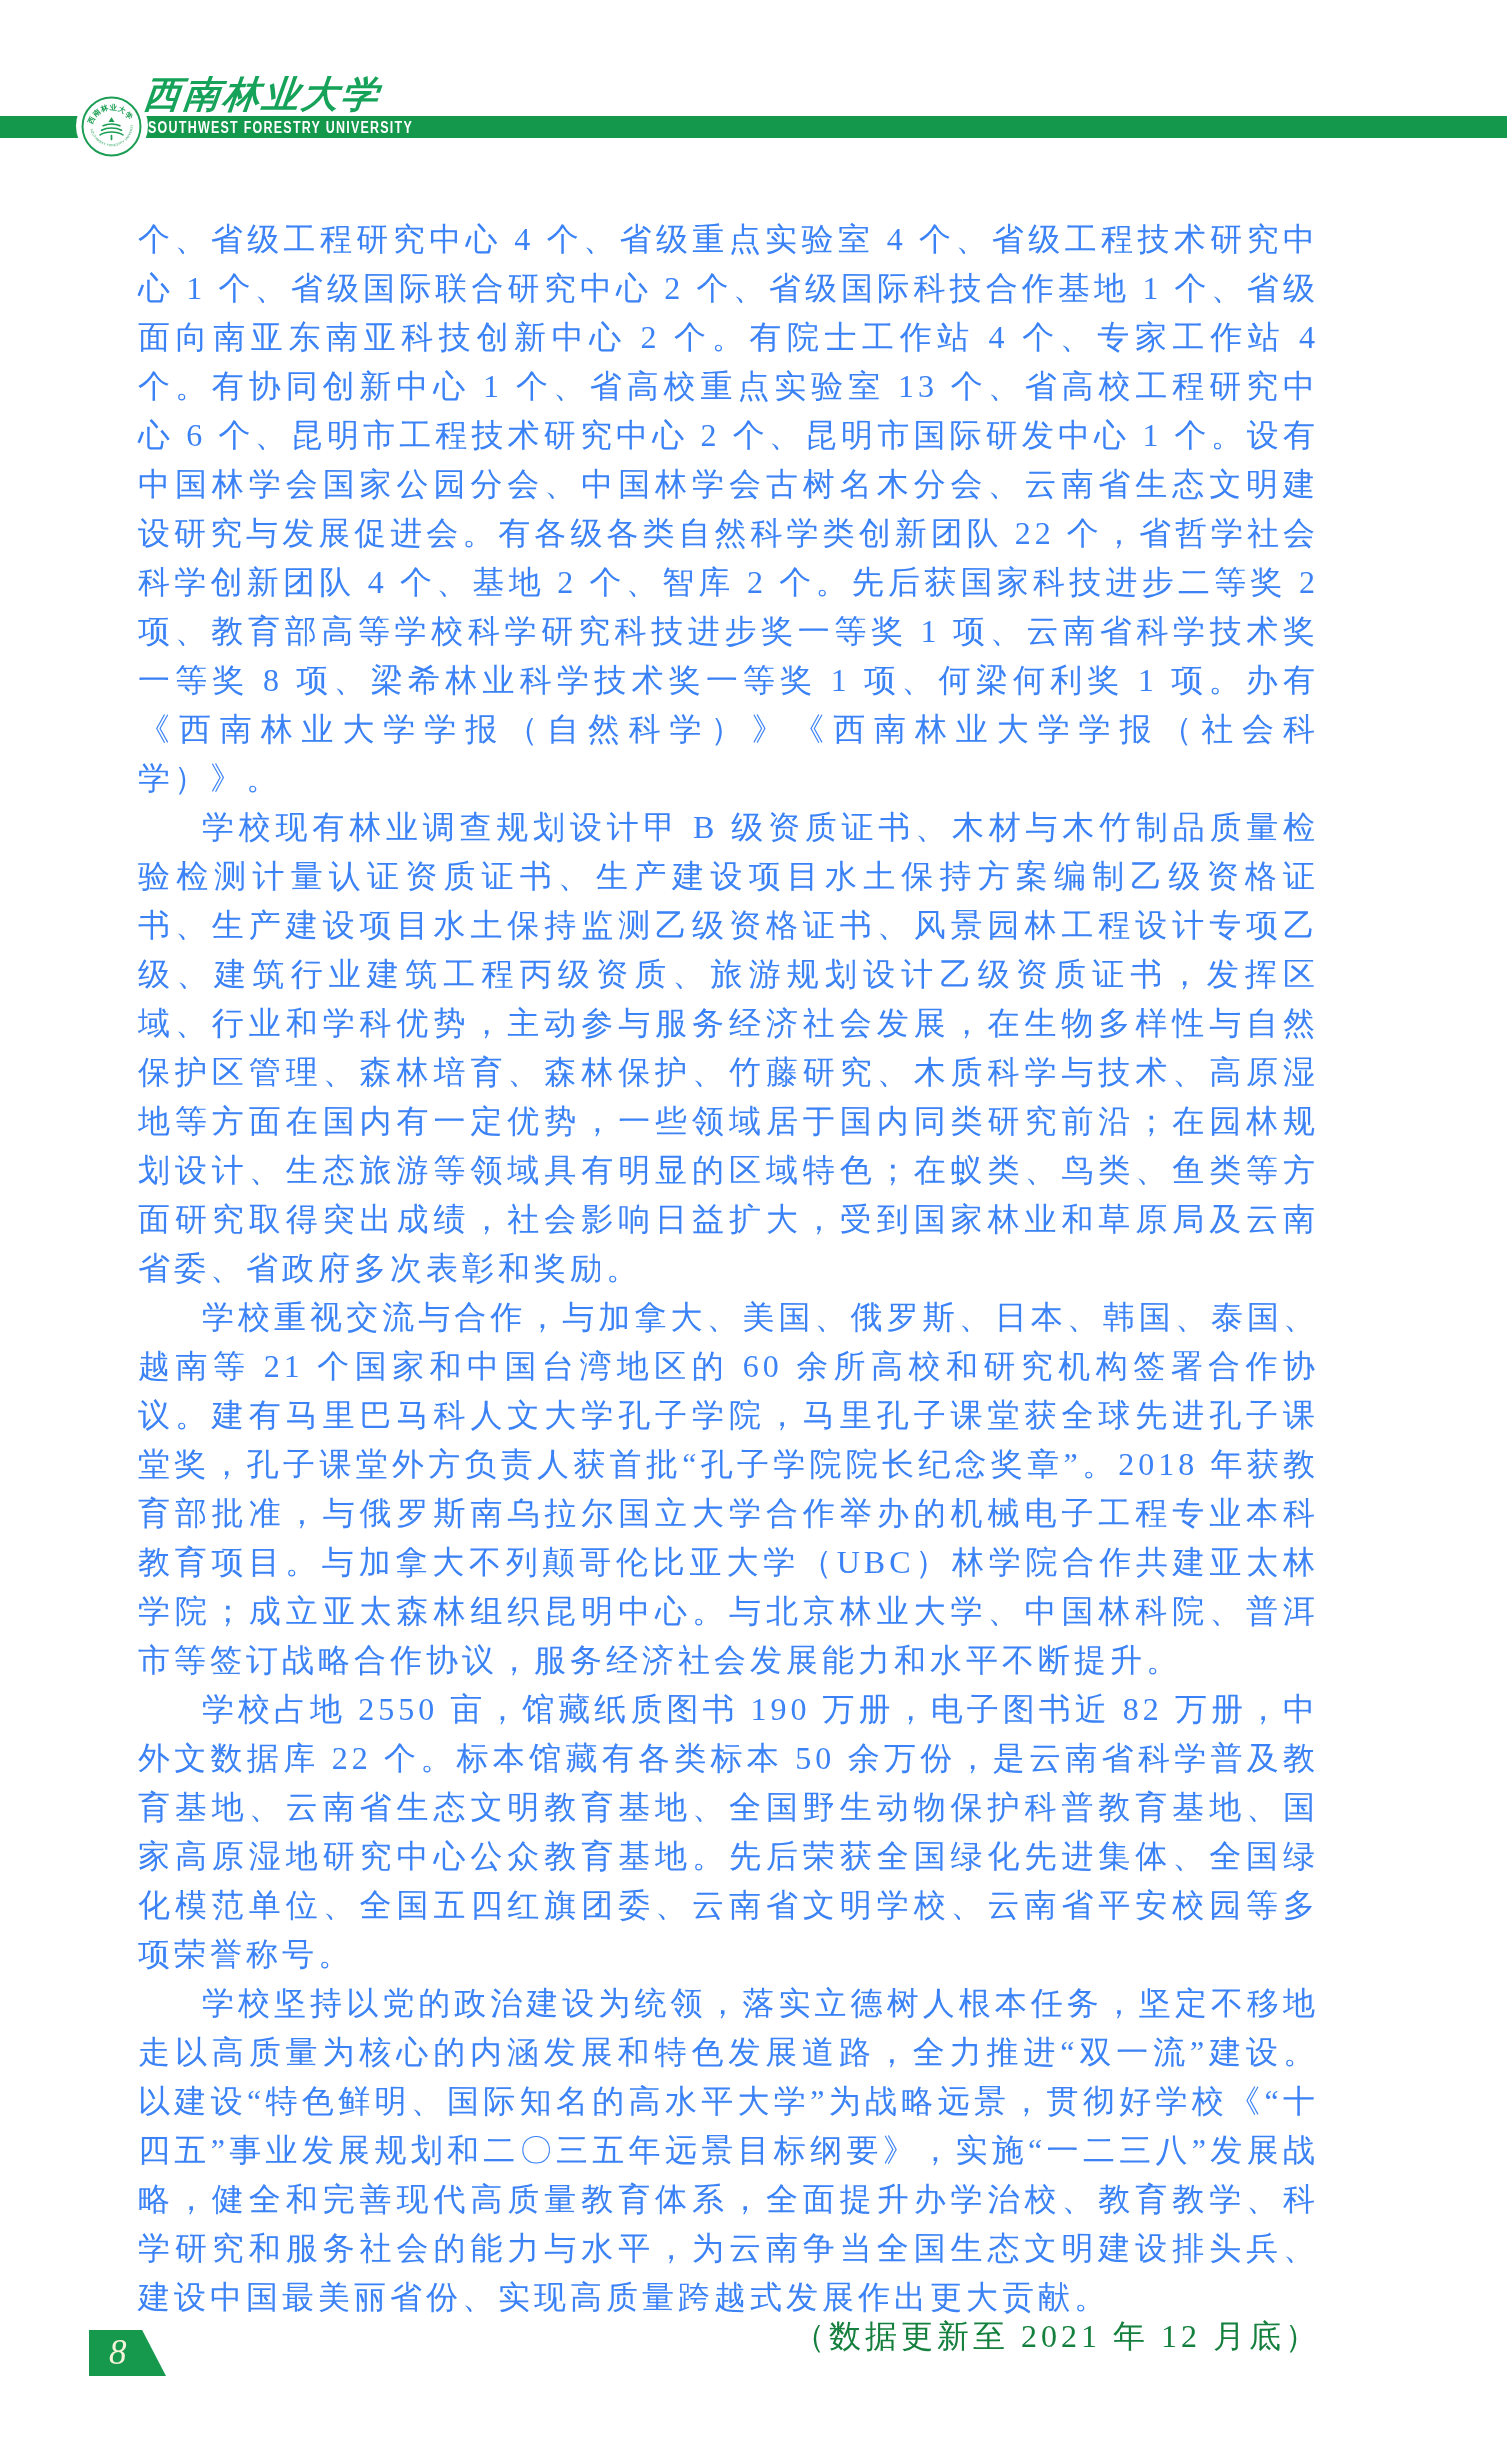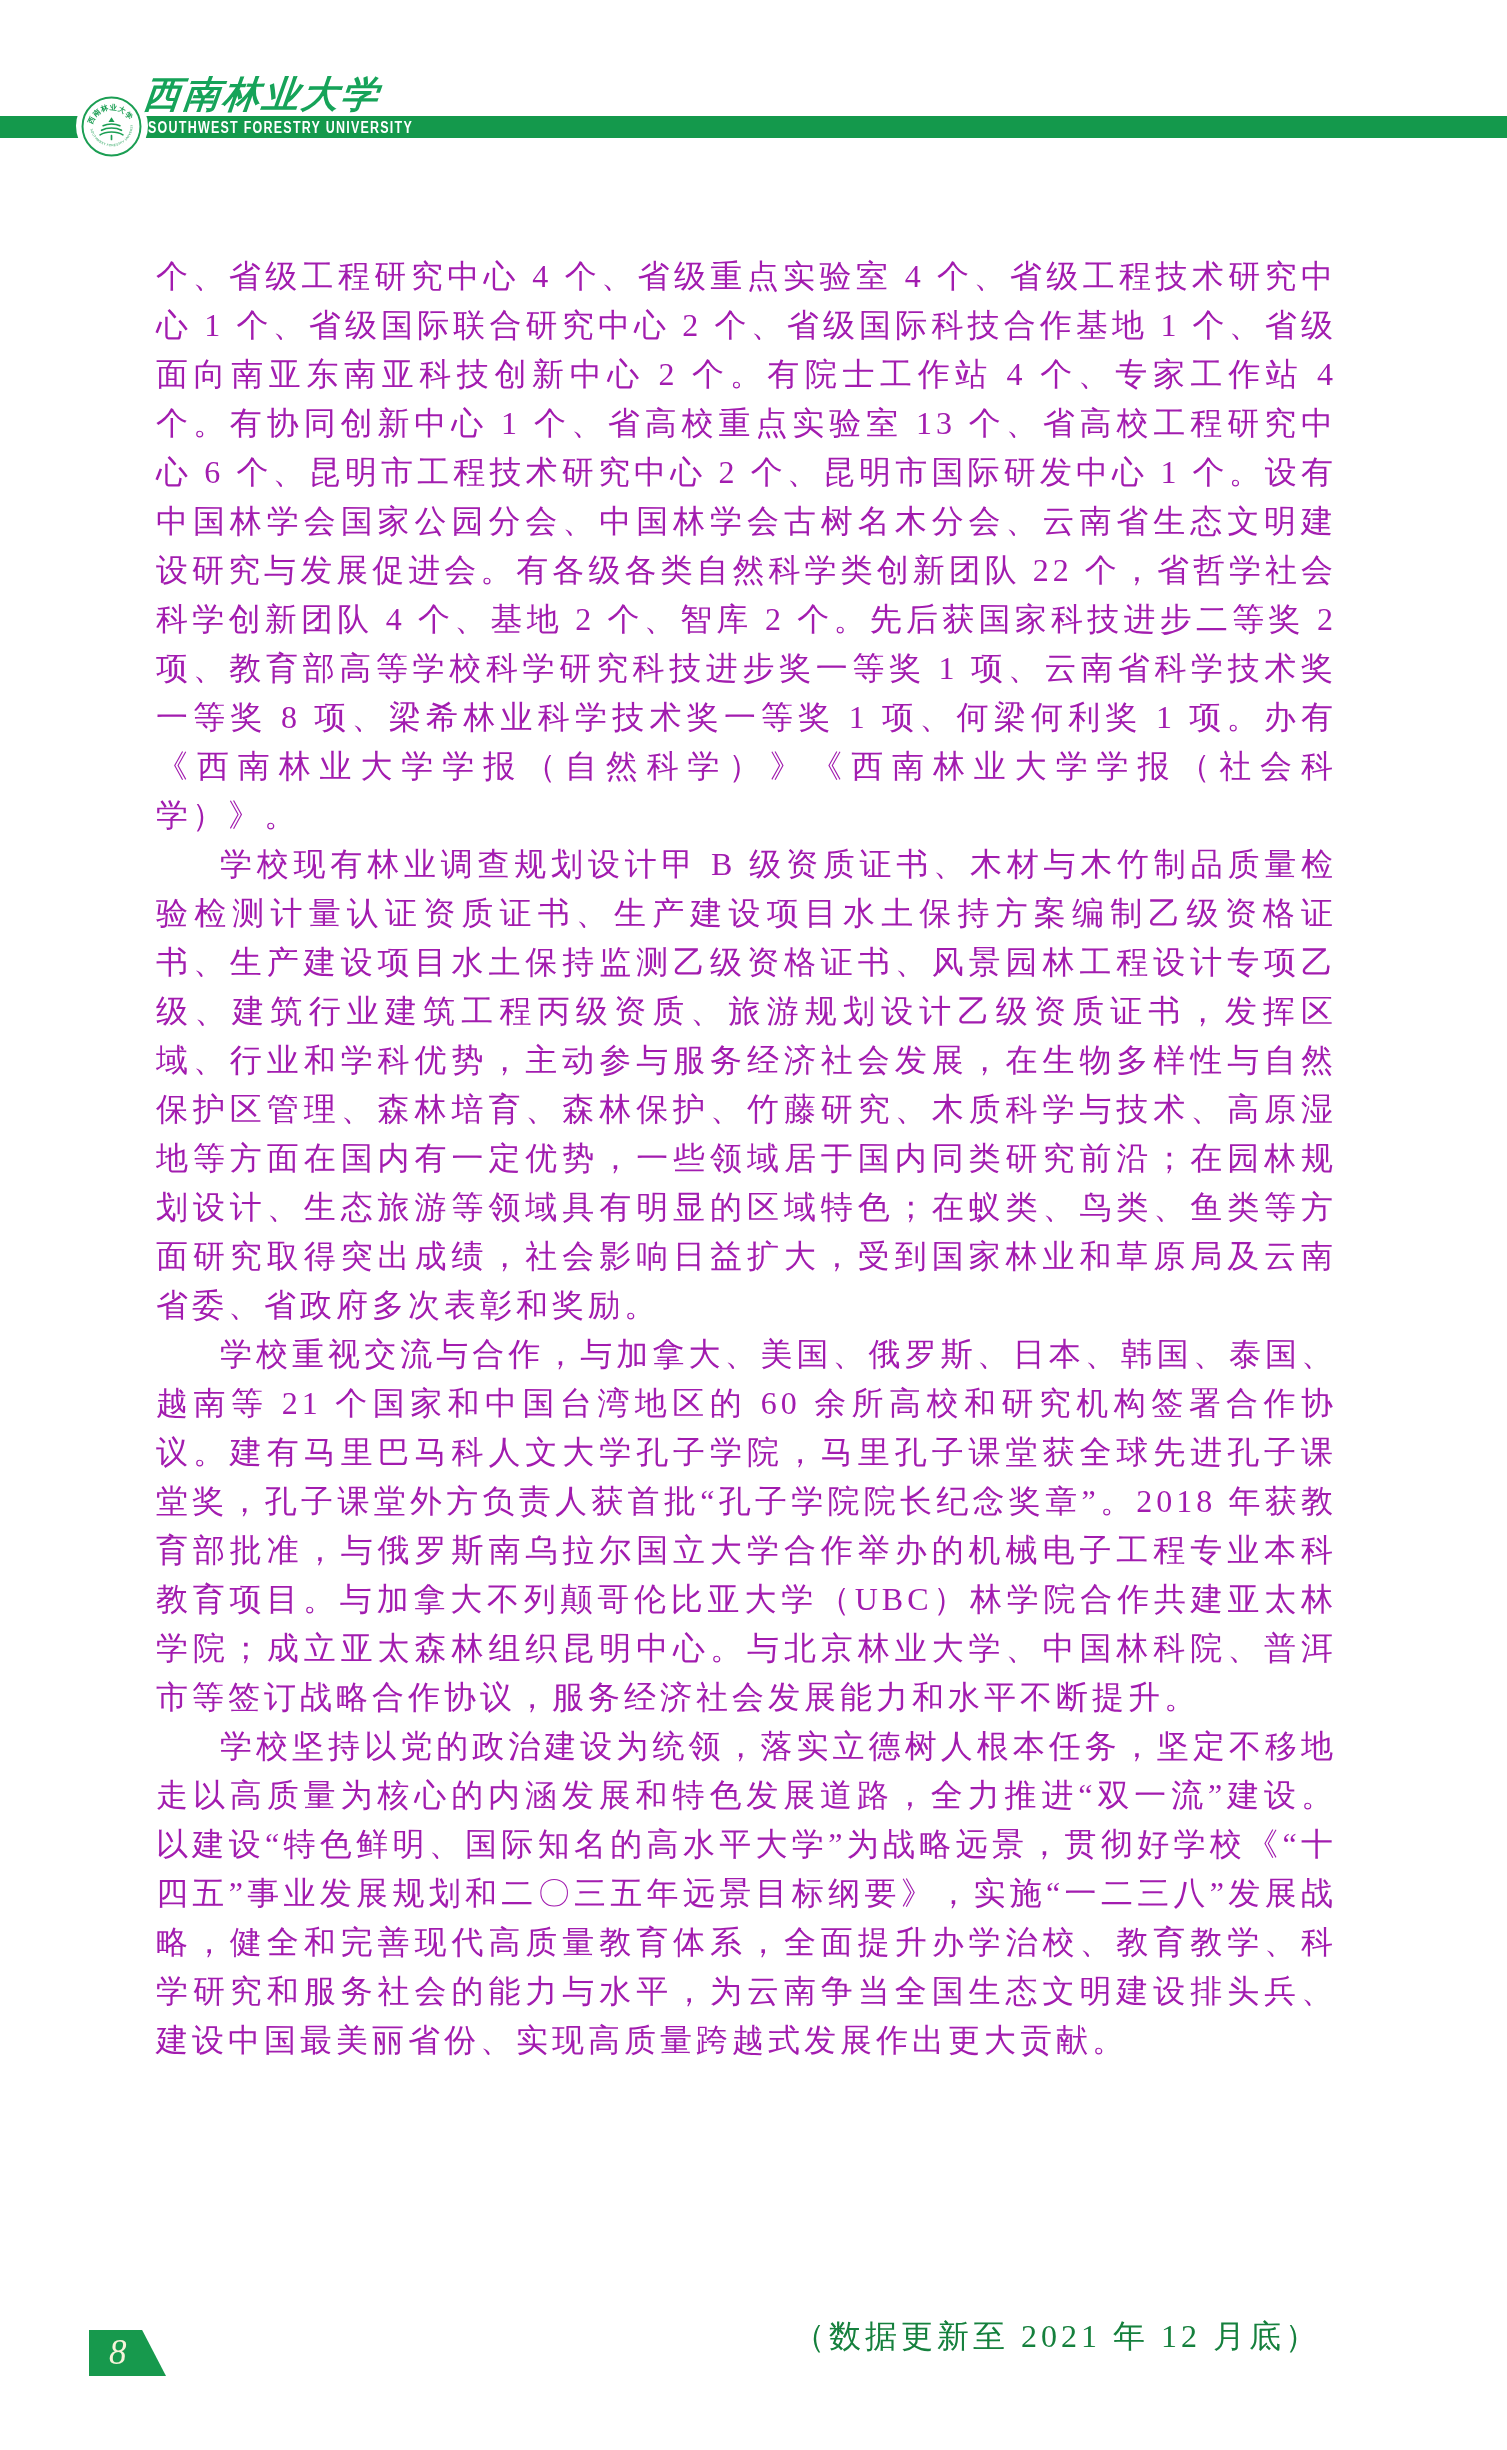--- a/index.html
+++ b/index.html
@@ -29,25 +29,24 @@
   }
   .seal-halo{
     position:absolute;left:76px;top:90px;width:72px;height:72px;
     background:#ffffff;border-radius:50%;
   }
   .seal{
     position:absolute;left:81px;top:96px;width:61px;height:61px;
   }
   
   .body-text{
-    position:absolute;left:156px;top:215px;width:1181px;
-    color:#a21caf;
+    position:absolute;left:138px;top:215px;width:1181px;
+    color:#3b82f6;
     font-size:32px;line-height:49px;letter-spacing:4px;
     text-align:justify;
-    margin-top:37px;
   }
   .body-text p{margin:0;padding:0;}
   .body-text p.indent{text-indent:2em;}
   
   .footer-note{
     position:absolute;left:140px;top:2314px;width:1181px;
     text-align:right;color:#15803d;
     font-size:32px;line-height:45px;letter-spacing:4px;white-space:nowrap;
   }
   .page-badge{
@@ -89,20 +88,21 @@
 </svg>
 
 <div class="calligraphy">西南林业大学</div>
 
 <div class="band-en">SOUTHWEST FORESTRY UNIVERSITY</div>
 
 <div class="body-text">
   <p>个、省级工程研究中心 4 个、省级重点实验室 4 个、省级工程技术研究中心 1 个、省级国际联合研究中心 2 个、省级国际科技合作基地 1 个、省级面向南亚东南亚科技创新中心 2 个。有院士工作站 4 个、专家工作站 4 个。有协同创新中心 1 个、省高校重点实验室 13 个、省高校工程研究中心 6 个、昆明市工程技术研究中心 2 个、昆明市国际研发中心 1 个。设有中国林学会国家公园分会、中国林学会古树名木分会、云南省生态文明建设研究与发展促进会。有各级各类自然科学类创新团队 22 个，省哲学社会科学创新团队 4 个、基地 2 个、智库 2 个。先后获国家科技进步二等奖 2 项、教育部高等学校科学研究科技进步奖一等奖 1 项、云南省科学技术奖一等奖 8 项、梁希林业科学技术奖一等奖 1 项、何梁何利奖 1 项。办有《西南林业大学学报（自然科学）》《西南林业大学学报（社会科学）》。</p>
   <p class="indent">学校现有林业调查规划设计甲 B 级资质证书、木材与木竹制品质量检验检测计量认证资质证书、生产建设项目水土保持方案编制乙级资格证书、生产建设项目水土保持监测乙级资格证书、风景园林工程设计专项乙级、建筑行业建筑工程丙级资质、旅游规划设计乙级资质证书，发挥区域、行业和学科优势，主动参与服务经济社会发展，在生物多样性与自然保护区管理、森林培育、森林保护、竹藤研究、木质科学与技术、高原湿地等方面在国内有一定优势，一些领域居于国内同类研究前沿；在园林规划设计、生态旅游等领域具有明显的区域特色；在蚁类、鸟类、鱼类等方面研究取得突出成绩，社会影响日益扩大，受到国家林业和草原局及云南省委、省政府多次表彰和奖励。</p>
   <p class="indent">学校重视交流与合作，与加拿大、美国、俄罗斯、日本、韩国、泰国、越南等 21 个国家和中国台湾地区的 60 余所高校和研究机构签署合作协议。建有马里巴马科人文大学孔子学院，马里孔子课堂获全球先进孔子课堂奖，孔子课堂外方负责人获首批“孔子学院院长纪念奖章”。2018 年获教育部批准，与俄罗斯南乌拉尔国立大学合作举办的机械电子工程专业本科教育项目。与加拿大不列颠哥伦比亚大学（UBC）林学院合作共建亚太林学院；成立亚太森林组织昆明中心。与北京林业大学、中国林科院、普洱市等签订战略合作协议，服务经济社会发展能力和水平不断提升。</p>
+  <p class="indent">学校占地 2550 亩，馆藏纸质图书 190 万册，电子图书近 82 万册，中外文数据库 22 个。标本馆藏有各类标本 50 余万份，是云南省科学普及教育基地、云南省生态文明教育基地、全国野生动物保护科普教育基地、国家高原湿地研究中心公众教育基地。先后荣获全国绿化先进集体、全国绿化模范单位、全国五四红旗团委、云南省文明学校、云南省平安校园等多项荣誉称号。</p>
   <p class="indent">学校坚持以党的政治建设为统领，落实立德树人根本任务，坚定不移地走以高质量为核心的内涵发展和特色发展道路，全力推进“双一流”建设。以建设“特色鲜明、国际知名的高水平大学”为战略远景，贯彻好学校《“十四五”事业发展规划和二〇三五年远景目标纲要》，实施“一二三八”发展战略，健全和完善现代高质量教育体系，全面提升办学治校、教育教学、科学研究和服务社会的能力与水平，为云南争当全国生态文明建设排头兵、建设中国最美丽省份、实现高质量跨越式发展作出更大贡献。</p>
 </div>
 
 <div class="footer-note">（数据更新至 2021 年 12 月底）</div>
 
 <div class="page-badge">
   <div class="num">8</div>
 </div>
 
 

